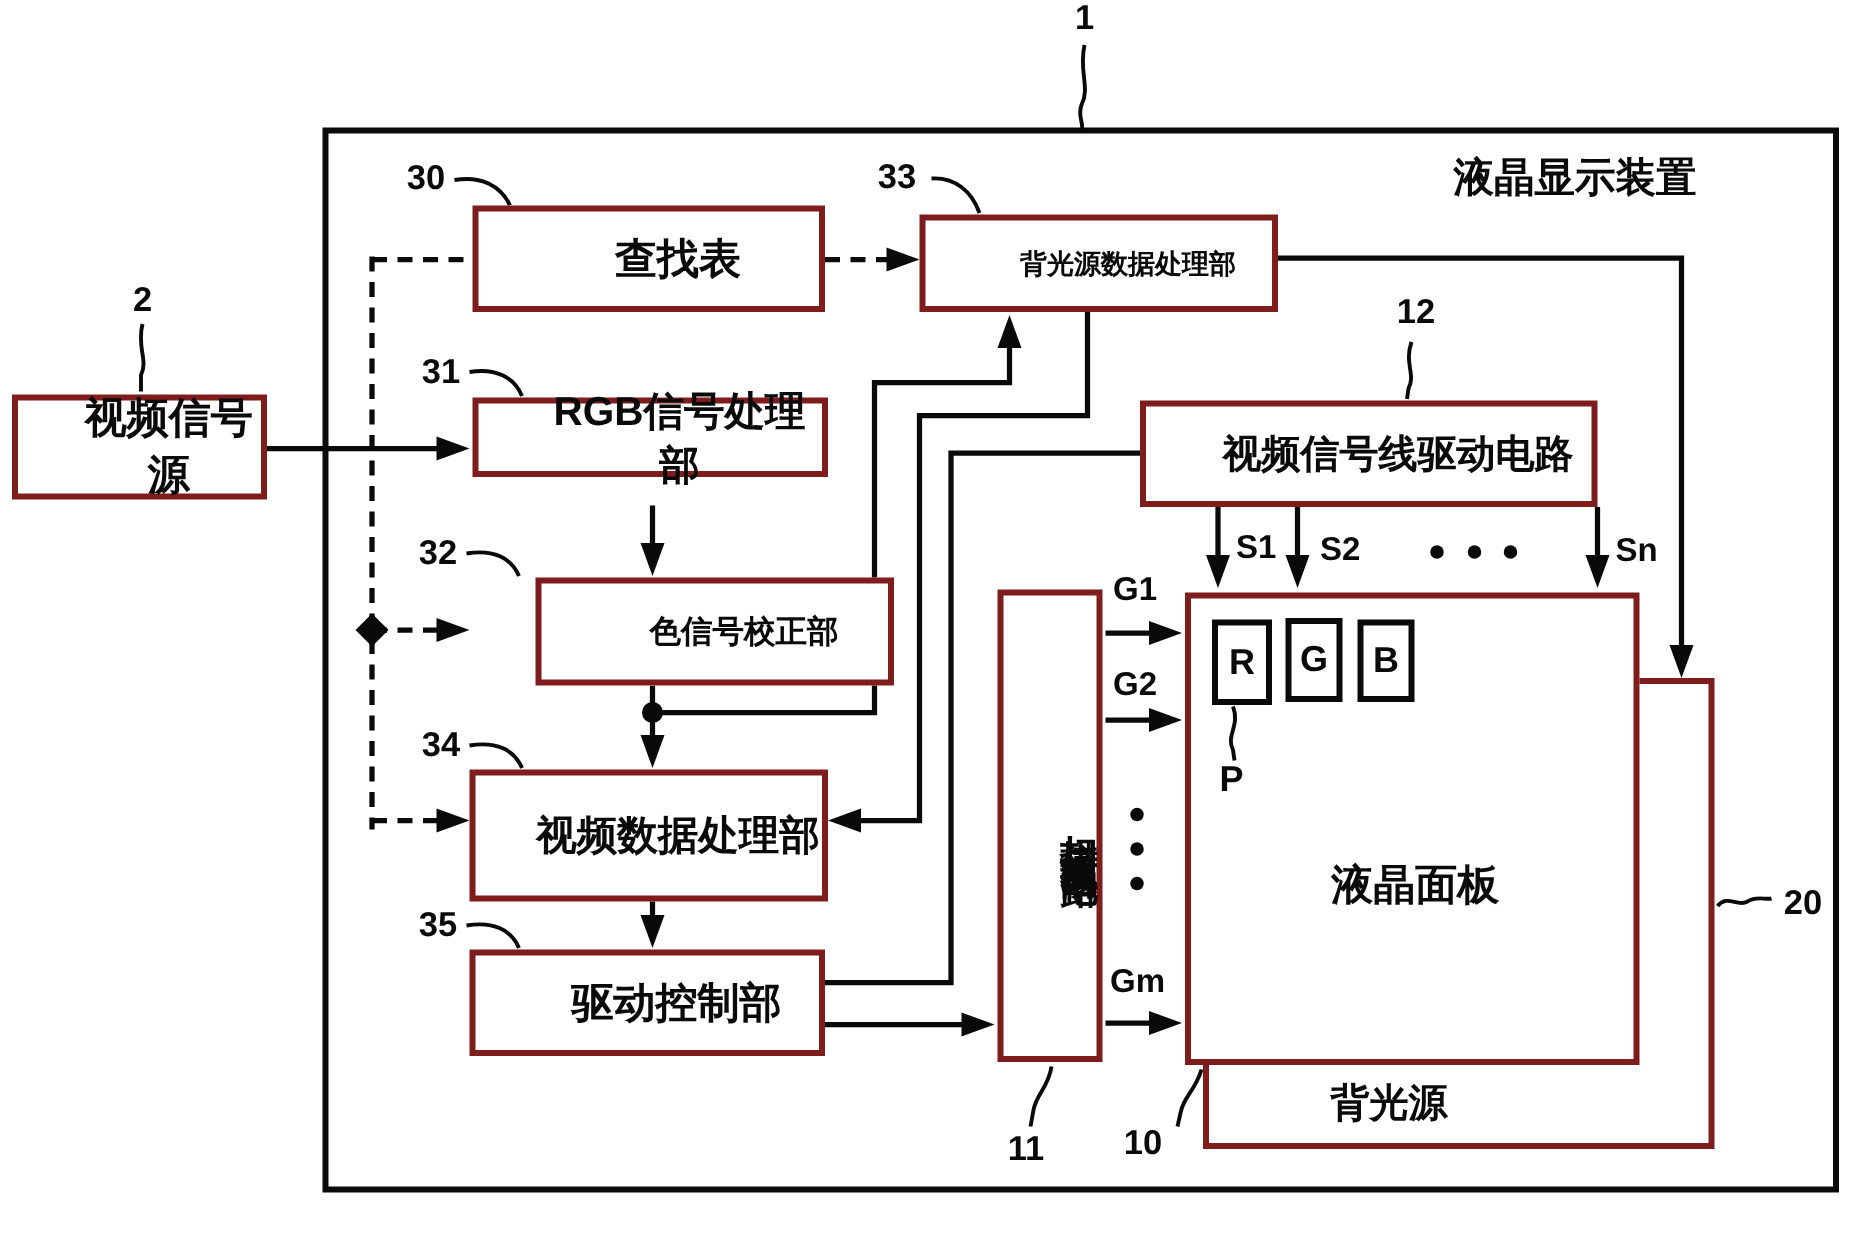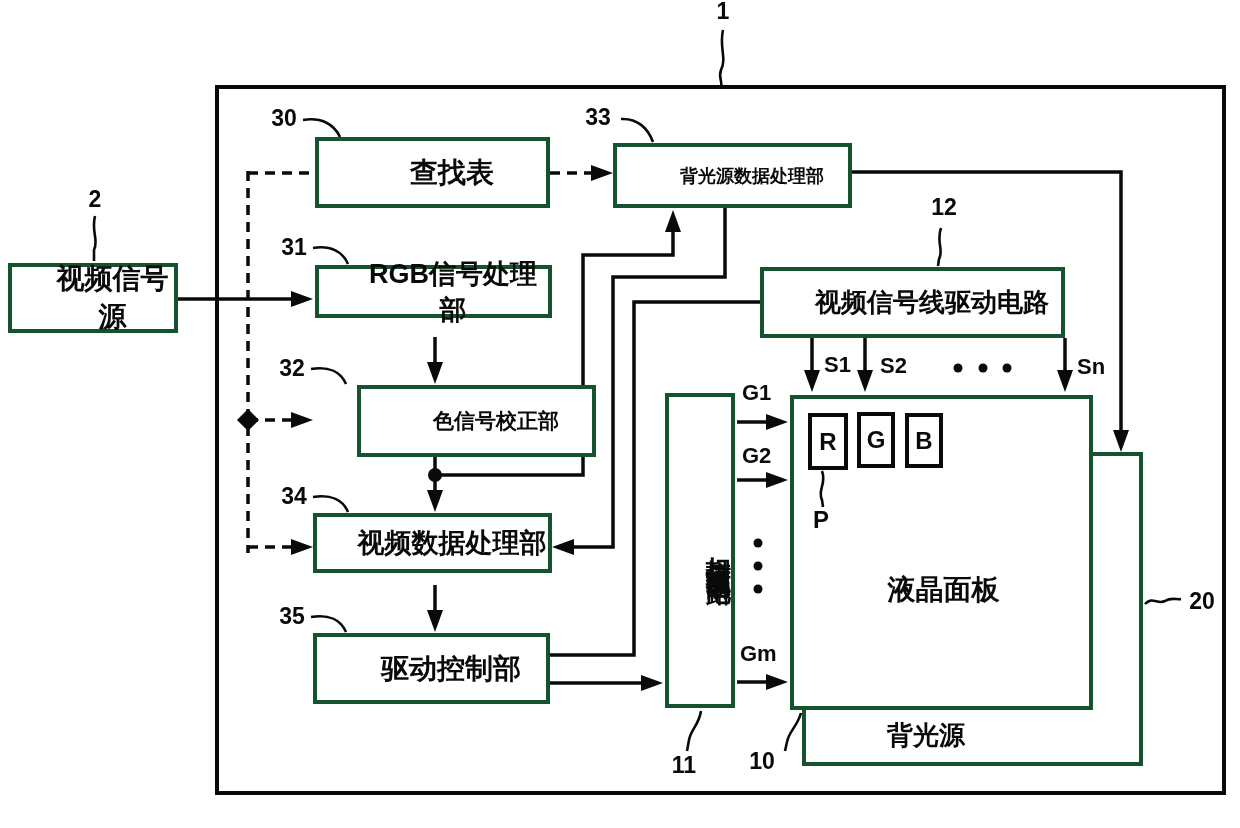--- a/index.html
+++ b/index.html
@@ -2,21 +2,21 @@
 <html><head>
 <meta charset="utf-8">
 <style>
   html,body{margin:0;padding:0;background:#fff;}
   #stage{
     position:relative;width:1240px;height:828px;background:#fff;
     font-family:"Liberation Sans",sans-serif;color:#0a0a0a;overflow:hidden;
   }
   .abs{position:absolute;box-sizing:border-box;}
   .box{
-    border:4px solid #14532d;background:#fff;display:flex;
+    border:4px solid #7f1d1d;background:#fff;display:flex;
     align-items:center;justify-content:center;text-align:center;
     font-weight:bold;z-index:4;padding-left:39px;
   }
   .ref{
     font-weight:bold;font-size:23px;z-index:5;text-align:center;
     letter-spacing:0px;
   }
   .siglabel{font-weight:bold;font-size:22px;z-index:5;}
   .subpx{
     border:4px solid #0a0a0a;background:#fff;display:flex;align-items:center;
@@ -120,20 +120,21 @@
       <path d="M941,228 C936,242 944,250 939,259 L938,266"></path>
       <path d="M701,711 C699,725 691,729 689,740 L687,751"></path>
       <path d="M801,713 C797,727 789,731 787,742 L785,751"></path>
       <path d="M822,471 C827,484 817,490 822,500 L823,507"></path>
       <path d="M1145,604 C1152,596 1158,605 1165,601 C1171,597 1177,600 1181,599"></path>
     </g>
   </svg>
 
   <div class="abs" id="outer-box" style="left:215px;top:85px;width:1011px;height:710px;"></div>
 
+  <div class="abs" style="left:940px;top:100px;width:220px;height:34px;text-align:center;font-size:27px;font-weight:bold;z-index:5;">液晶显示装置</div>
 
   <div class="abs ref" style="left:708px;top:-2px;width:30px;">1</div>
 
   <div class="abs box" id="backlight-box" style="left:802px;top:452px;width:341px;height:314px;">
     <div class="abs" style="left:40px;top:262px;width:160px;text-align:center;font-size:26px;font-weight:bold;">背光源</div>
   </div>
   <div class="abs ref" style="left:1183px;top:588px;width:38px;">20</div>
 
   <div class="abs box" id="panel-box" style="left:790px;top:395px;width:303px;height:315px;align-items:flex-start;">
     <div class="abs" style="left:0px;top:172px;width:277px;text-align:center;font-size:28px;font-weight:bold;margin-left:11px;">液晶面板</div>
@@ -153,21 +154,21 @@
 
   <div class="abs box" style="left:613px;top:143px;width:239px;height:65px;font-size:18px;">背光源数据处理部</div>
   <div class="abs ref" style="left:580px;top:104px;width:36px;">33</div>
 
   <div class="abs box" style="left:315px;top:265px;width:237px;height:53px;font-size:27px;">RGB信号处理部</div>
   <div class="abs ref" style="left:276px;top:234px;width:36px;">31</div>
 
   <div class="abs box" style="left:313px;top:385px;width:239px;height:72px;font-size:21px;margin-left:44px;">色信号校正部</div>
   <div class="abs ref" style="left:274px;top:355px;width:36px;">32</div>
 
-  <div class="abs box" style="left:313px;top:513px;width:239px;height:60px;font-size:27px;">视频数据处理部</div>
+  <div class="abs box" style="left:313px;top:513px;width:239px;height:88px;font-size:27px;">视频数据处理部</div>
   <div class="abs ref" style="left:276px;top:483px;width:36px;">34</div>
 
   <div class="abs box" style="left:313px;top:633px;width:237px;height:71px;font-size:28px;">驱动控制部</div>
   <div class="abs ref" style="left:274px;top:603px;width:36px;">35</div>
 
   <div class="abs box" style="left:760px;top:267px;width:305px;height:71px;font-size:26px;">视频信号线驱动电路</div>
   <div class="abs ref" style="left:924px;top:194px;width:40px;">12</div>
 
   <div class="abs box vtext" style="left:665px;top:393px;width:70px;height:315px;font-size:25px;">扫描信号线驱动电路</div>
   <div class="abs ref" style="left:666px;top:752px;width:36px;">11</div>

